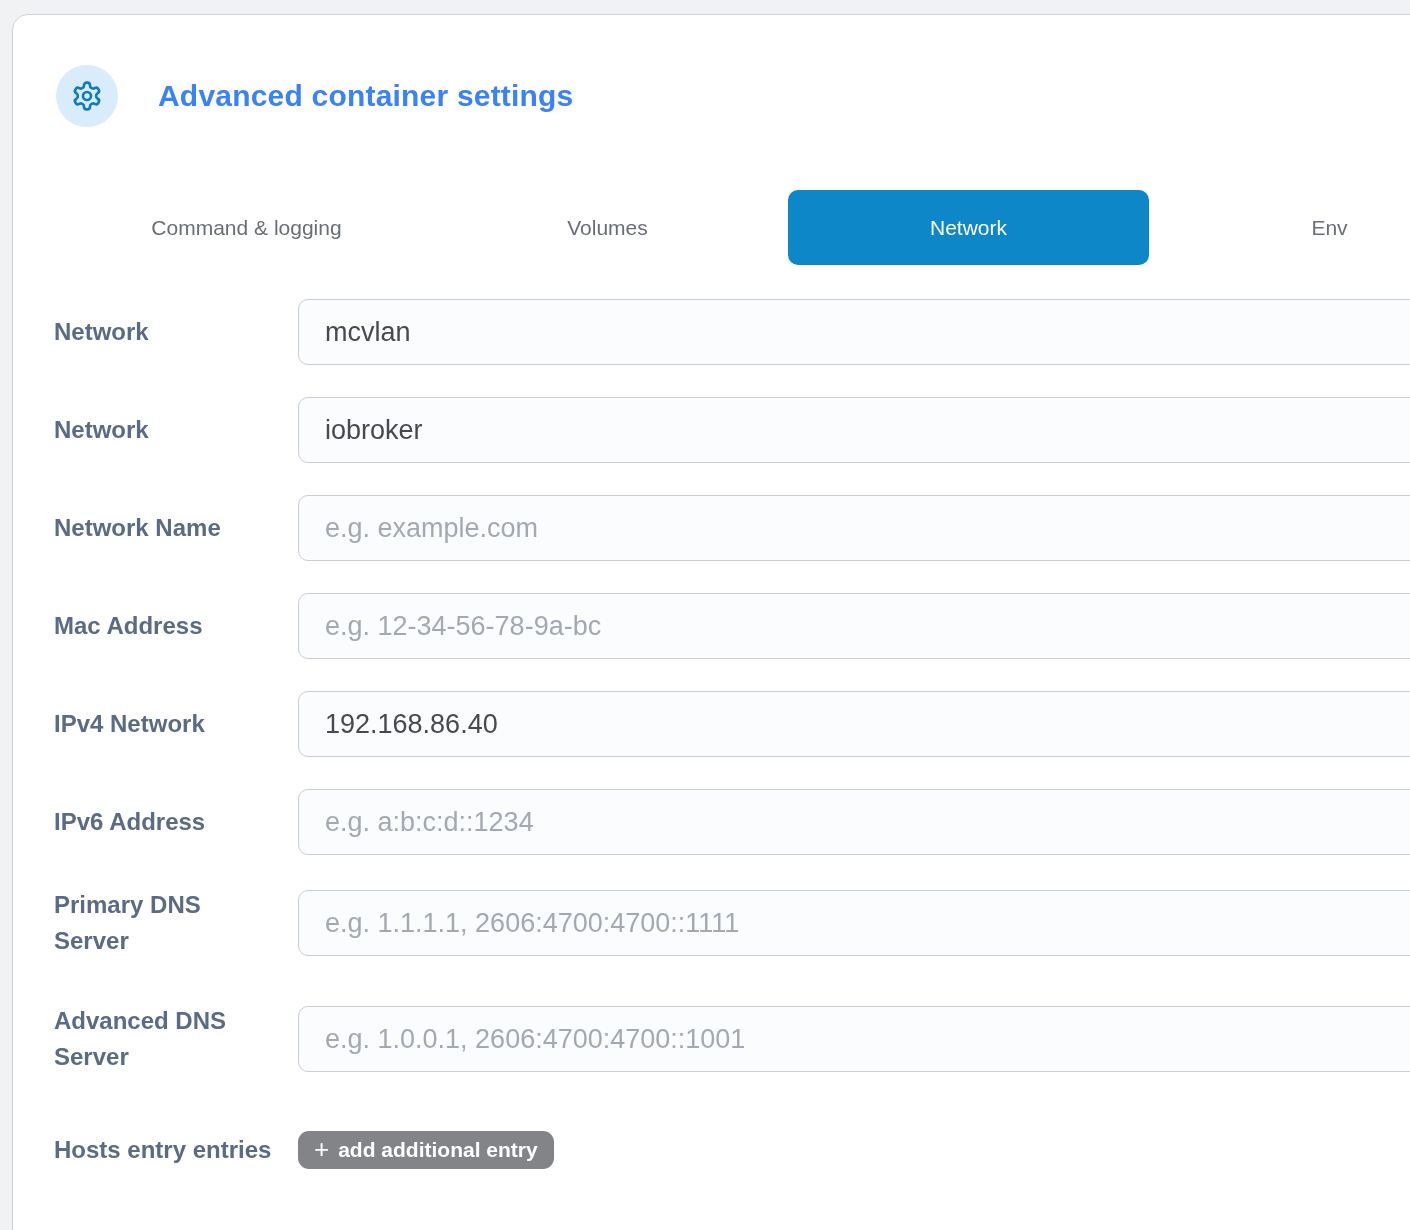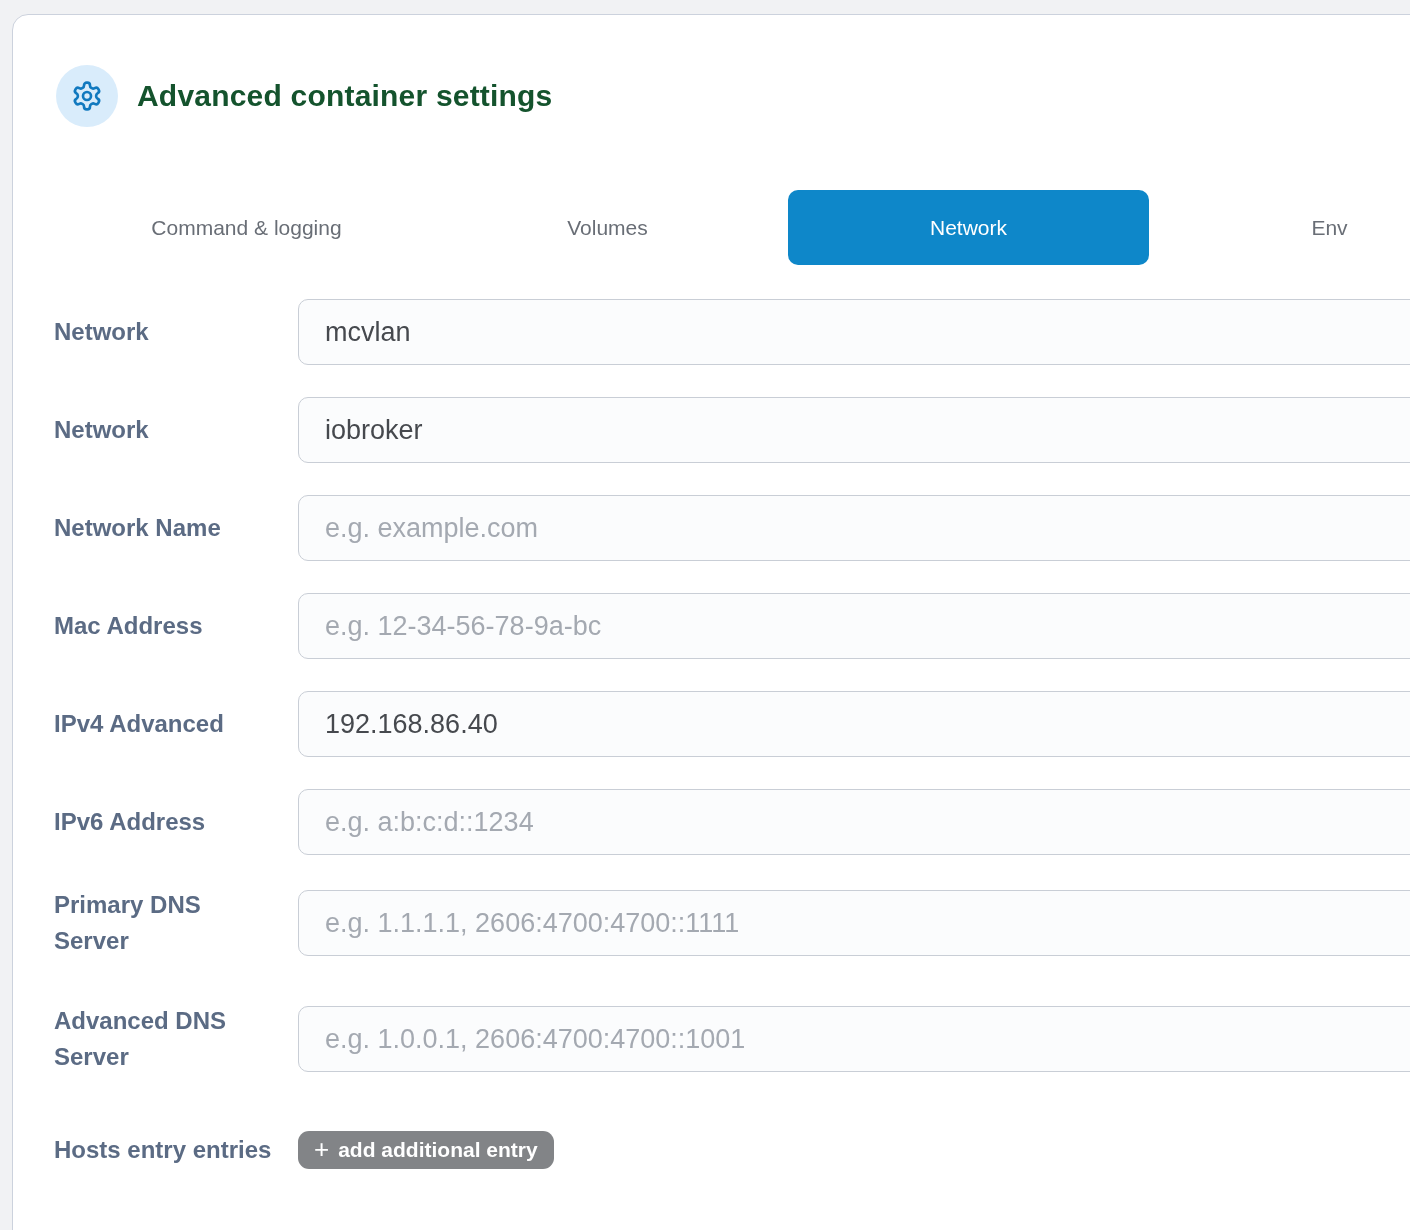--- a/index.html
+++ b/index.html
@@ -33,24 +33,24 @@
   }
   .icon-circle {
     width: 62px; height: 62px;
     border-radius: 50%;
     background: #d9ecfb;
     display: flex; align-items: center; justify-content: center;
     flex: 0 0 auto;
   }
   .icon-circle svg { width: 32px; height: 32px; }
   .title {
-    margin-left: 19px;
+    margin-left: 40px;
     font-size: 30px;
     font-weight: bold;
-    color: #14532d;
+    color: #3b82f6;
     letter-spacing: 0.2px;
   }
   
   .tabs {
     display: flex;
     margin-left: 12px;
     margin-bottom: 34px;
   }
   .tab {
     width: 361px; height: 75px;
@@ -159,21 +159,21 @@
         <div class="field-label">Network Name</div>
         <input class="field-input" type="text" value="" placeholder="e.g. example.com" style="">
       </div>
 
       <div class="row">
         <div class="field-label">Mac Address</div>
         <input class="field-input" type="text" value="" placeholder="e.g. 12-34-56-78-9a-bc" style="">
       </div>
 
       <div class="row">
-        <div class="field-label">IPv4 Advanced</div>
+        <div class="field-label">IPv4 Network</div>
         <input class="field-input" type="text" value="192.168.86.40" placeholder="" style="">
       </div>
 
       <div class="row">
         <div class="field-label">IPv6 Address</div>
         <input class="field-input" type="text" value="" placeholder="e.g. a:b:c:d::1234" style="">
       </div>
 
       <div class="row wide-gap">
         <div class="field-label">Primary DNS Server</div>

